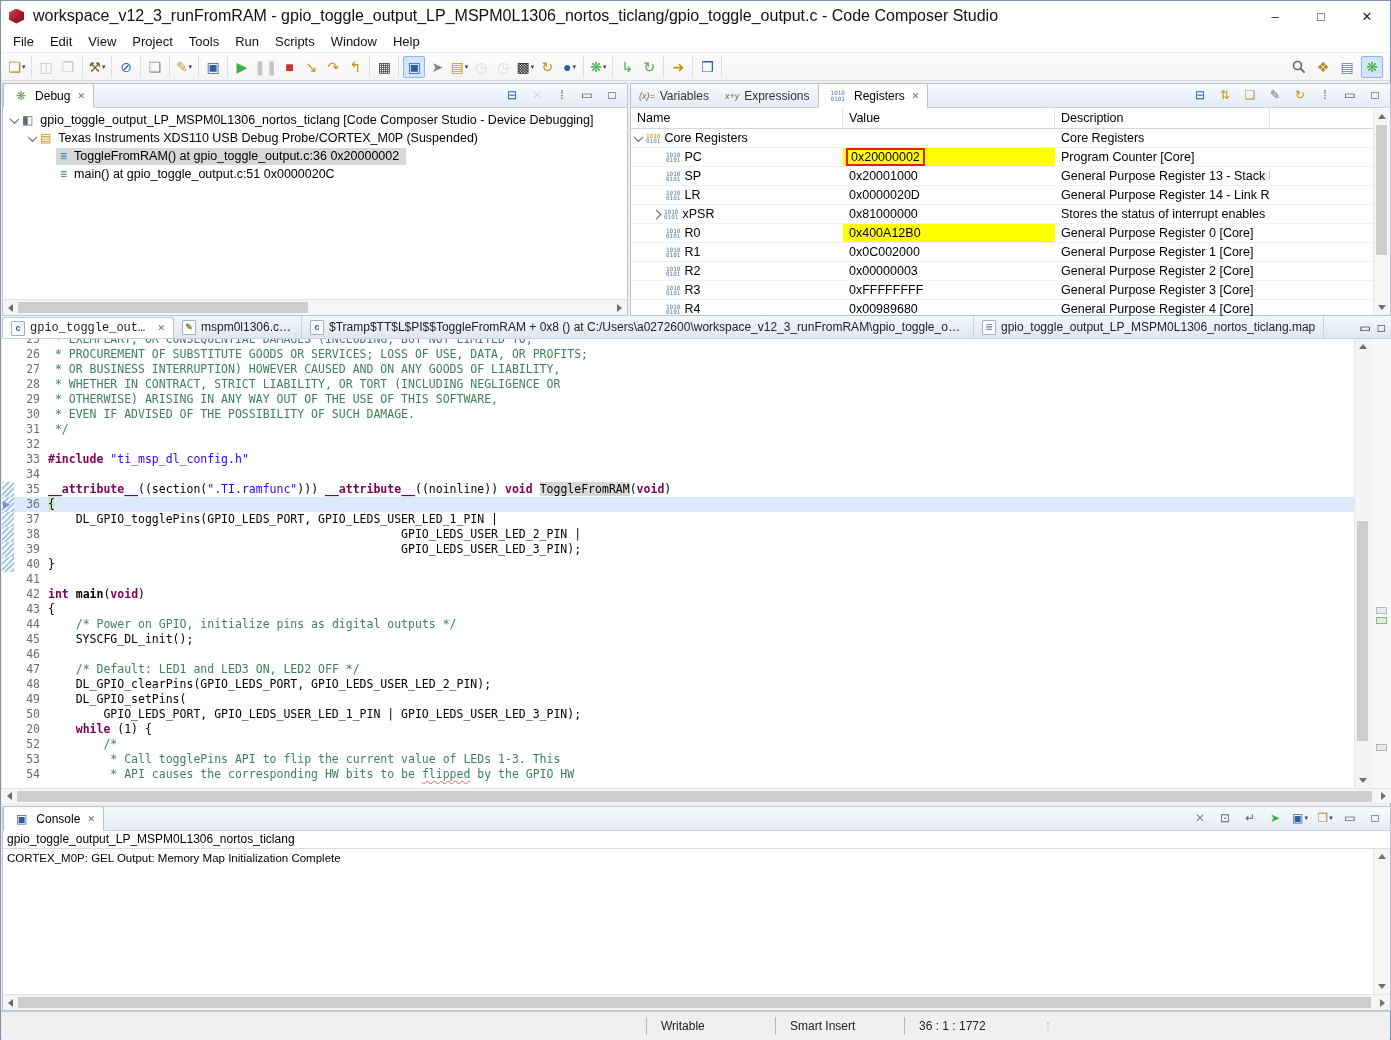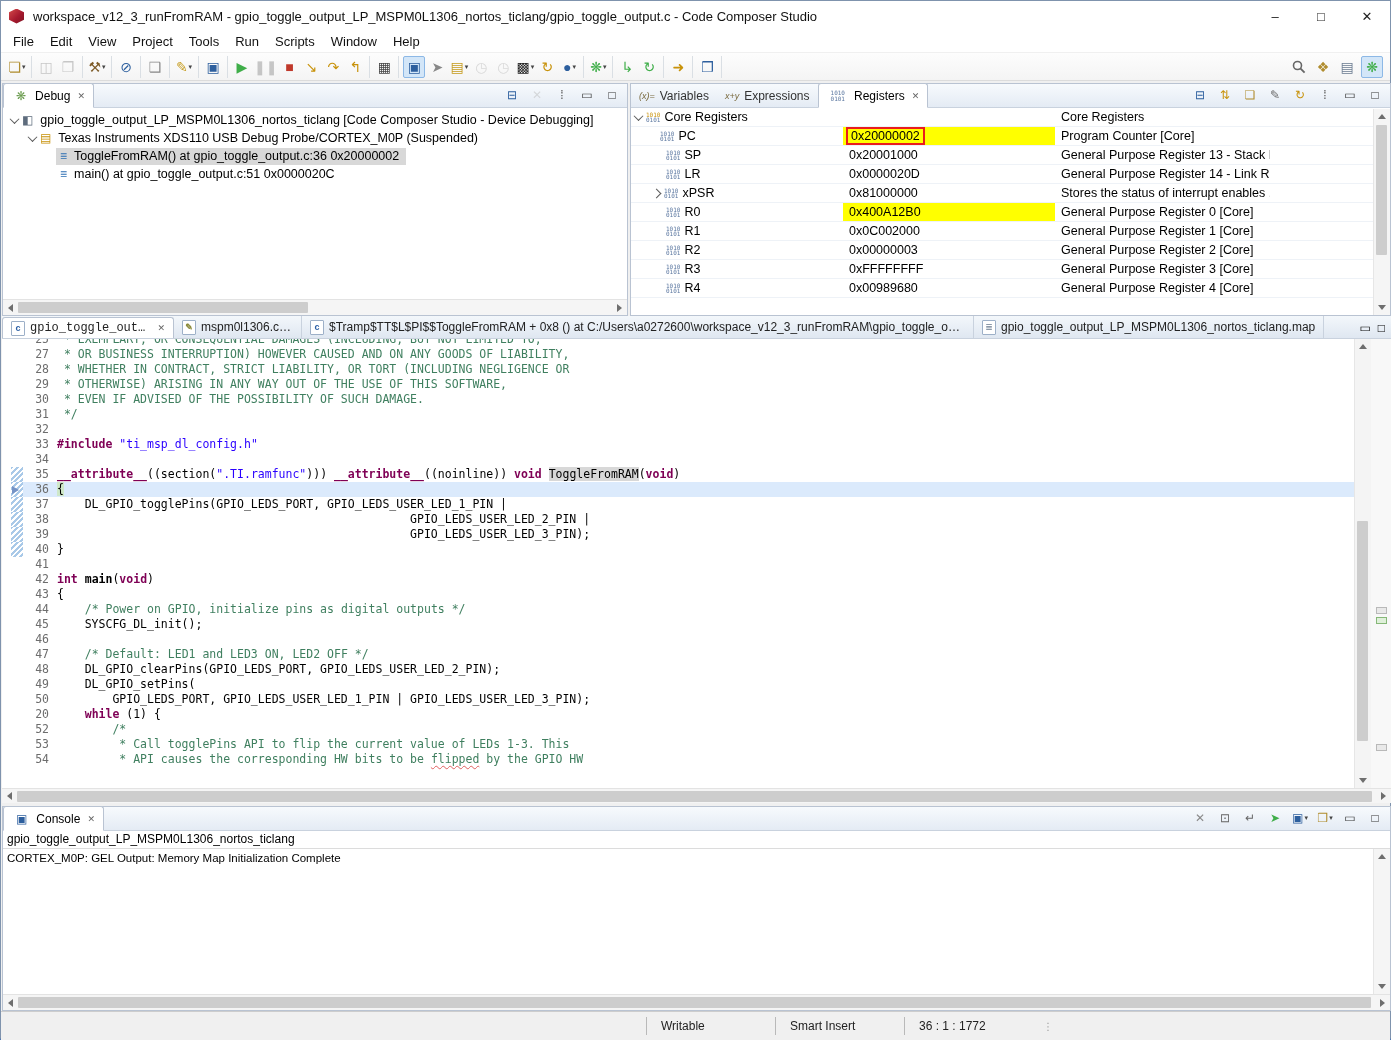--- a/index.html
+++ b/index.html
@@ -1,21 +1,21 @@
 <!DOCTYPE html>
 <html><head>
 <meta charset="utf-8">
 <style>
   html,body{margin:0;padding:0;background:#e8e8e8;}
   body{width:1391px;height:1040px;position:relative;font-family:"Liberation Sans",sans-serif;font-size:12.5px;color:#000;overflow:hidden;}
   .win{position:absolute;inset:0;background:#f0f0f0;border:1px solid #7f93ad;border-bottom:2px solid #3f6fb5;box-sizing:border-box;}
   
   .titlebar{position:absolute;left:0;top:0;right:0;height:30px;background:#fff;display:flex;align-items:center;}
   .applogo{width:15px;height:15px;margin:0 9px 0 8px;background:linear-gradient(135deg,#d44a4a 0%,#a6192e 55%,#7c1322 100%);clip-path:polygon(50% 0,100% 25%,100% 75%,50% 100%,0 75%,0 25%);}
-  .title{font-size:13px;color:#111;white-space:nowrap;}
+  .title{font-size:16px;color:#111;white-space:nowrap;}
   .wbtns{margin-left:auto;display:flex;height:30px;}
   .wbtn{width:46px;height:30px;display:flex;align-items:center;justify-content:center;font-size:13px;color:#222;}
   
   .menubar{position:absolute;left:0;top:30px;right:0;height:22px;background:#fff;display:flex;align-items:center;padding-left:4px;border-bottom:1px solid #f0f0f0;box-sizing:border-box;}
   .mitem{padding:2px 8px;font-size:13px;color:#111;}
   
   .toolbar{position:absolute;left:0;top:52px;right:0;height:28px;background:linear-gradient(#fdfdfd,#f4f4f4);border-bottom:1px solid #dcdcdc;display:flex;align-items:center;padding-left:2px;box-sizing:border-box;}
   .tgroup{display:flex;align-items:center;padding:0 3px;border-right:1px solid #dadfe4;height:22px;}
   .ticon{display:inline-flex;align-items:center;justify-content:center;min-width:20px;height:20px;margin:0 1px;border-radius:2px;position:relative;}
   .ticon .g{font-size:14px;line-height:1;}
@@ -69,21 +69,21 @@
   .redbox{border:2px solid #ea1c1c;padding:0 3px;margin-left:-3px;}
   
   .edtabs{position:absolute;left:1px;top:315px;width:1389px;height:23px;background:linear-gradient(#f3f7fb,#dfe7f1);border-bottom:1px solid #c9d2de;display:flex;align-items:flex-end;box-sizing:border-box;}
   .etab{height:22px;display:flex;align-items:center;gap:5px;padding:0 8px;font-size:12px;color:#222;border-right:1px solid #c9d2de;white-space:nowrap;overflow:hidden;box-sizing:border-box;}
   .etab.active{background:#fff;border:1px solid #b9c3d2;border-bottom:1px solid #fff;margin-bottom:-1px;border-radius:3px 3px 0 0;}
   .fileicon{width:12px;height:13px;border:1px solid #9db0c8;background:#fff;font-size:9px;font-weight:bold;color:#2b5fa5;display:flex;align-items:center;justify-content:center;flex:none;border-radius:1px;}
   .fileicon.cmd{color:#8a8a3a;}
   .fileicon.map{color:#6a7b90;font-weight:normal;}
   
   .editor{position:absolute;left:1px;top:338px;width:1389px;height:449px;background:#fff;overflow:hidden;}
-  .codewrap{position:absolute;left:0;top:-7px;right:36px;margin-left:9px;}
+  .codewrap{position:absolute;left:0;top:-7px;right:36px;}
   .cl{display:flex;height:15px;line-height:15px;font-family:"DejaVu Sans Mono",monospace;font-size:11.5px;white-space:pre;}
   .cl.cur{background:#dbeafc;}
   .cm{width:12px;flex:none;position:relative;}
   .cm.hatch{background:repeating-linear-gradient(135deg,#a9c9e8 0 2px,#ffffff 2px 4px);}
   .iparrow{position:absolute;left:1px;top:4px;width:0;height:0;border-left:7px solid #7593c6;border-top:4px solid transparent;border-bottom:4px solid transparent;}
   .ln{width:26px;flex:none;text-align:right;padding-right:8px;color:#6d6d6d;}
   .lt{flex:1;}
   .tk-k{color:#7f0055;font-weight:bold;}
   .tk-c{color:#3F7F5F;}
   .tk-csq{color:#3F7F5F;text-decoration:underline wavy #e06060 1px;text-underline-offset:2px;}
@@ -383,36 +383,42 @@
           </span>
           <span class="ticon">
             <span class="g" style="color: rgb(51, 51, 51); font-size: 12px;">▭</span>
           </span>
           <span class="ticon">
             <span class="g" style="color: rgb(51, 51, 51); font-size: 12px;">□</span>
           </span>
         </div>
       </div>
     <div>
+      <div class="rhead">
+        <div class="rhc" style="width:212px">Name</div>
+        <div class="rhc" style="width:212px">Value</div>
+        <div class="rhc" style="width:215px">Description</div>
+        <div class="rhc" style="flex:1;border-right:none"></div>
+      </div>
       <div id="regrows">
           <div class="rrow">
             <div class="rc name">
               <span class="chev down"></span>
               <span class="binicon">
                 <span class="gold">1010</span>
                 <span>0101</span>
               </span>
               <span>Core Registers</span>
             </div>
             <div class="rc val"></div>
             <div class="rc desc">Core Registers</div>
             <div class="rc fill"></div>
           </div>
           <div class="rrow">
-            <div class="rc name" style="padding-left: 16px;">
+            <div class="rc name" style="padding-left: 22px;">
               <span class="chevsp"></span>
               <span class="binicon">
                 <span>1010</span>
                 <span>0101</span>
               </span>
               <span>PC</span>
             </div>
             <div class="rc val ylw">
               <span class="redbox">0x20000002</span>
             </div>
@@ -574,20 +580,21 @@
       </div>
     <div class="ptools">
       <span class="pticon">▭</span>
       <span class="pticon">□</span>
     </div>
   </div>
 
   <div class="editor">
     <div class="codewrap" id="codewrap">
         <div class="cl"><span class="cm"></span><span class="ln">25</span><span class="lt"><span class="tk-c"> * EXEMPLARY, OR CONSEQUENTIAL DAMAGES (INCLUDING, BUT NOT LIMITED TO,</span></span></div>
+        <div class="cl"><span class="cm"></span><span class="ln">26</span><span class="lt"><span class="tk-c"> * PROCUREMENT OF SUBSTITUTE GOODS OR SERVICES; LOSS OF USE, DATA, OR PROFITS;</span></span></div>
         <div class="cl"><span class="cm"></span><span class="ln">27</span><span class="lt"><span class="tk-c"> * OR BUSINESS INTERRUPTION) HOWEVER CAUSED AND ON ANY GOODS OF LIABILITY,</span></span></div>
         <div class="cl"><span class="cm"></span><span class="ln">28</span><span class="lt"><span class="tk-c"> * WHETHER IN CONTRACT, STRICT LIABILITY, OR TORT (INCLUDING NEGLIGENCE OR</span></span></div>
         <div class="cl"><span class="cm"></span><span class="ln">29</span><span class="lt"><span class="tk-c"> * OTHERWISE) ARISING IN ANY WAY OUT OF THE USE OF THIS SOFTWARE,</span></span></div>
         <div class="cl"><span class="cm"></span><span class="ln">30</span><span class="lt"><span class="tk-c"> * EVEN IF ADVISED OF THE POSSIBILITY OF SUCH DAMAGE.</span></span></div>
         <div class="cl"><span class="cm"></span><span class="ln">31</span><span class="lt"><span class="tk-c"> */</span></span></div>
         <div class="cl"><span class="cm"></span><span class="ln">32</span><span class="lt"></span></div>
         <div class="cl"><span class="cm"></span><span class="ln">33</span><span class="lt"><span class="tk-k">#include</span><span class="tk-p"> </span><span class="tk-s">"ti_msp_dl_config.h"</span></span></div>
         <div class="cl"><span class="cm"></span><span class="ln">34</span><span class="lt"></span></div>
         <div class="cl"><span class="cm hatch"></span><span class="ln">35</span><span class="lt"><span class="tk-k">__attribute__</span><span class="tk-p">((section(</span><span class="tk-s">".TI.ramfunc"</span><span class="tk-p">))) </span><span class="tk-k">__attribute__</span><span class="tk-p">((noinline)) </span><span class="tk-k">void</span><span class="tk-p"> </span><span class="tk-o">ToggleFromRAM</span><span class="tk-p">(</span><span class="tk-k">void</span><span class="tk-p">)</span></span></div>
         <div class="cl cur"><span class="cm hatch"><span class="iparrow"></span></span><span class="ln">36</span><span class="lt"><span class="tk-ip">{</span></span></div>

